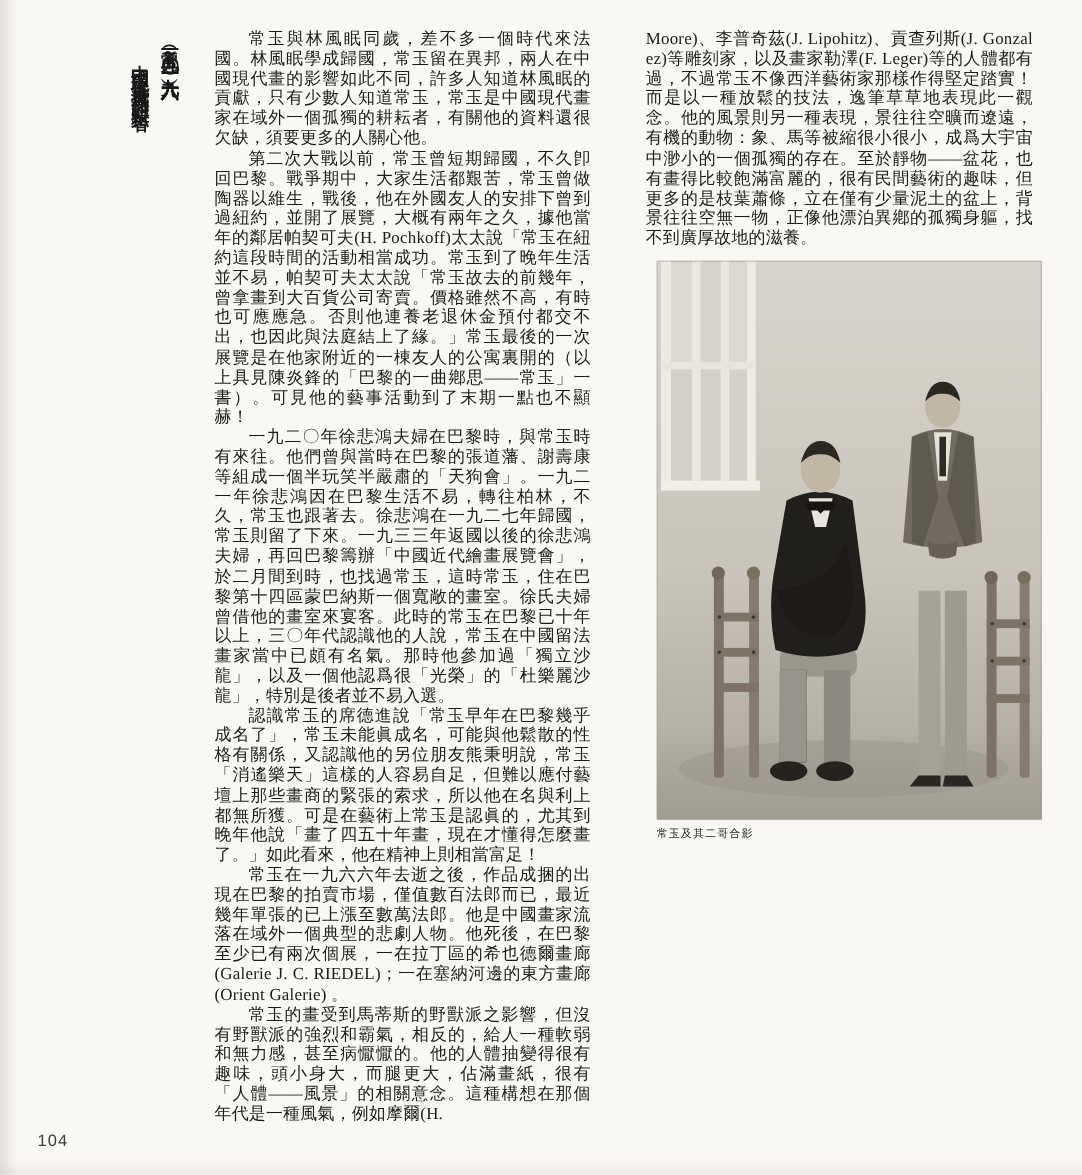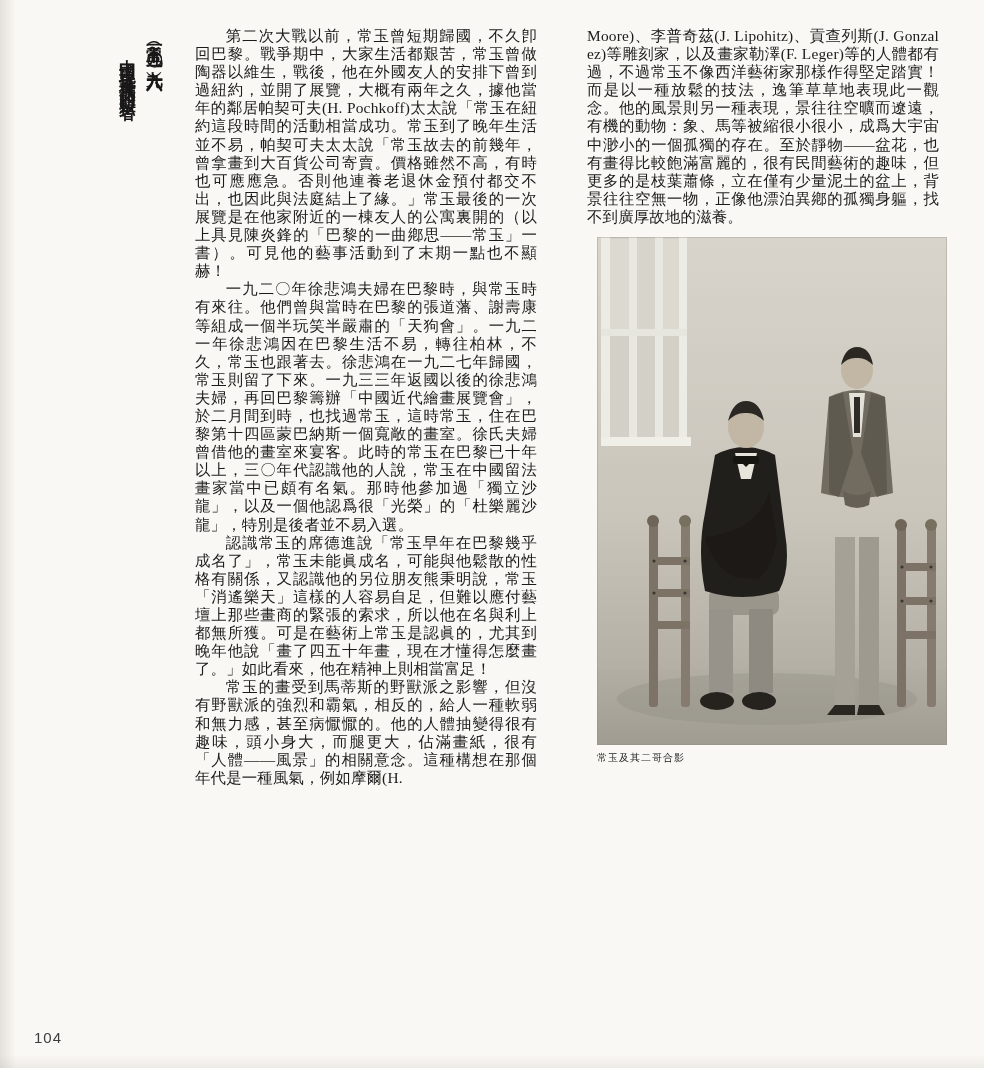--- a/index.html
+++ b/index.html
@@ -73,23 +73,25 @@
 </head>
 <body>
 
 <div class="edge-shade-left"></div>
 <div class="edge-shade-bottom"></div>
 
 <div class="v-col v-title">常玉（一九〇〇～一九六六）</div>
 <div class="v-col v-subtitle">中國現代畫孤獨的耕耘者</div>
 
 <div class="col col1">
+    <p>常玉與林風眠同歲，差不多一個時代來法國。林風眠學成歸國，常玉留在異邦，兩人在中國現代畫的影響如此不同，許多人知道林風眠的貢獻，只有少數人知道常玉，常玉是中國現代畫家在域外一個孤獨的耕耘者，有關他的資料還很欠缺，須要更多的人關心他。</p>
     <p>第二次大戰以前，常玉曾短期歸國，不久卽回巴黎。戰爭期中，大家生活都艱苦，常玉曾做陶器以維生，戰後，他在外國友人的安排下曾到過紐約，並開了展覽，大概有兩年之久，據他當年的鄰居帕契可夫(H. Pochkoff)太太說「常玉在紐約這段時間的活動相當成功。常玉到了晚年生活並不易，帕契可夫太太說「常玉故去的前幾年，曾拿畫到大百貨公司寄賣。價格雖然不高，有時也可應應急。否則他連養老退休金預付都交不出，也因此與法庭結上了緣。」常玉最後的一次展覽是在他家附近的一棟友人的公寓裏開的（以上具見陳炎鋒的「巴黎的一曲鄕思——常玉」一書）。可見他的藝事活動到了末期一點也不顯赫！</p>
     <p>一九二〇年徐悲鴻夫婦在巴黎時，與常玉時有來往。他們曾與當時在巴黎的張道藩、謝壽康等組成一個半玩笑半嚴肅的「天狗會」。一九二一年徐悲鴻因在巴黎生活不易，轉往柏林，不久，常玉也跟著去。徐悲鴻在一九二七年歸國，常玉則留了下來。一九三三年返國以後的徐悲鴻夫婦，再回巴黎籌辦「中國近代繪畫展覽會」，於二月間到時，也找過常玉，這時常玉，住在巴黎第十四區蒙巴納斯一個寬敞的畫室。徐氏夫婦曾借他的畫室來宴客。此時的常玉在巴黎已十年以上，三〇年代認識他的人說，常玉在中國留法畫家當中已頗有名氣。那時他參加過「獨立沙龍」，以及一個他認爲很「光榮」的「杜樂麗沙龍」，特別是後者並不易入選。</p>
     <p>認識常玉的席德進說「常玉早年在巴黎幾乎成名了」，常玉未能眞成名，可能與他鬆散的性格有關係，又認識他的另位朋友熊秉明說，常玉「消遙樂天」這樣的人容易自足，但難以應付藝壇上那些畫商的緊張的索求，所以他在名與利上都無所獲。可是在藝術上常玉是認眞的，尤其到晚年他說「畫了四五十年畫，現在才懂得怎麼畫了。」如此看來，他在精神上則相當富足！</p>
+    <p>常玉在一九六六年去逝之後，作品成捆的出現在巴黎的拍賣市場，僅值數百法郎而已，最近幾年單張的已上漲至數萬法郎。他是中國畫家流落在域外一個典型的悲劇人物。他死後，在巴黎至少已有兩次個展，一在拉丁區的希也德爾畫廊(Galerie J. C. RIEDEL)；一在塞納河邊的東方畫廊(Orient Galerie) 。</p>
     <p>常玉的畫受到馬蒂斯的野獸派之影響，但沒有野獸派的強烈和霸氣，相反的，給人一種軟弱和無力感，甚至病懨懨的。他的人體抽變得很有趣味，頭小身大，而腿更大，佔滿畫紙，很有「人體——風景」的相關意念。這種構想在那個年代是一種風氣，例如摩爾(H.</p>
   </div>
 <div class="col col2">
     <p>Moore)、李普奇茲(J. Lipohitz)、貢查列斯(J. Gonzalez)等雕刻家，以及畫家勒澤(F. Leger)等的人體都有過，不過常玉不像西洋藝術家那樣作得堅定踏實！而是以一種放鬆的技法，逸筆草草地表現此一觀念。他的風景則另一種表現，景往往空曠而遼遠，有機的動物：象、馬等被縮很小很小，成爲大宇宙中渺小的一個孤獨的存在。至於靜物——盆花，也有畫得比較飽滿富麗的，很有民間藝術的趣味，但更多的是枝葉蕭條，立在僅有少量泥土的盆上，背景往往空無一物，正像他漂泊異鄕的孤獨身軀，找不到廣厚故地的滋養。</p>
   </div>
 
 <figure>
   <div class="photo">
     <svg viewBox="0 0 350 508" xmlns="http://www.w3.org/2000/svg">
       <defs>

